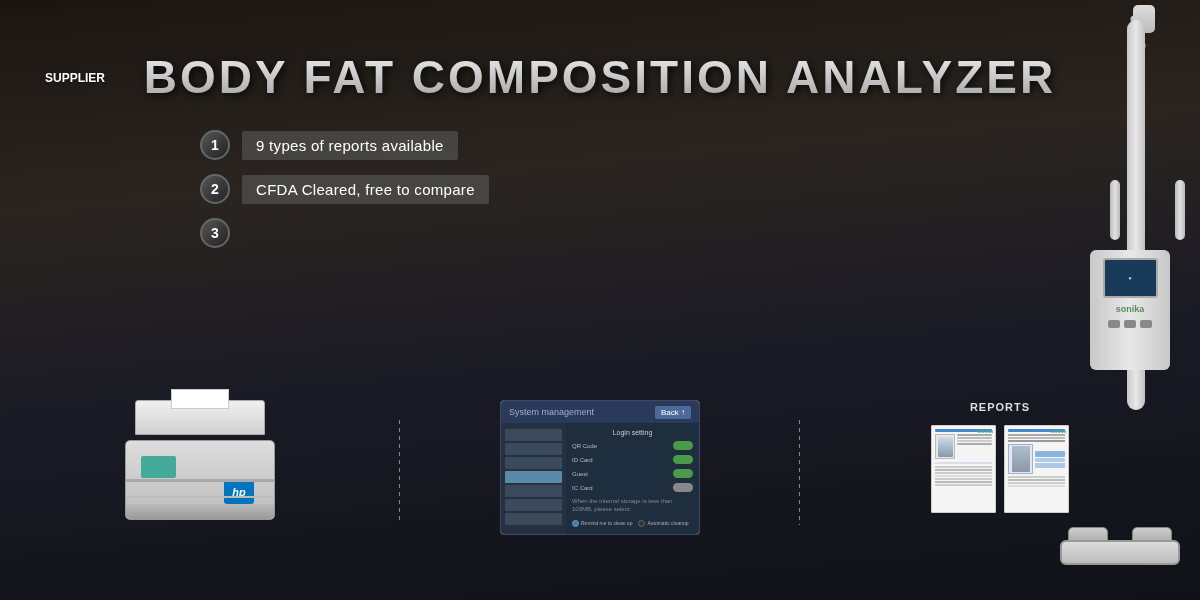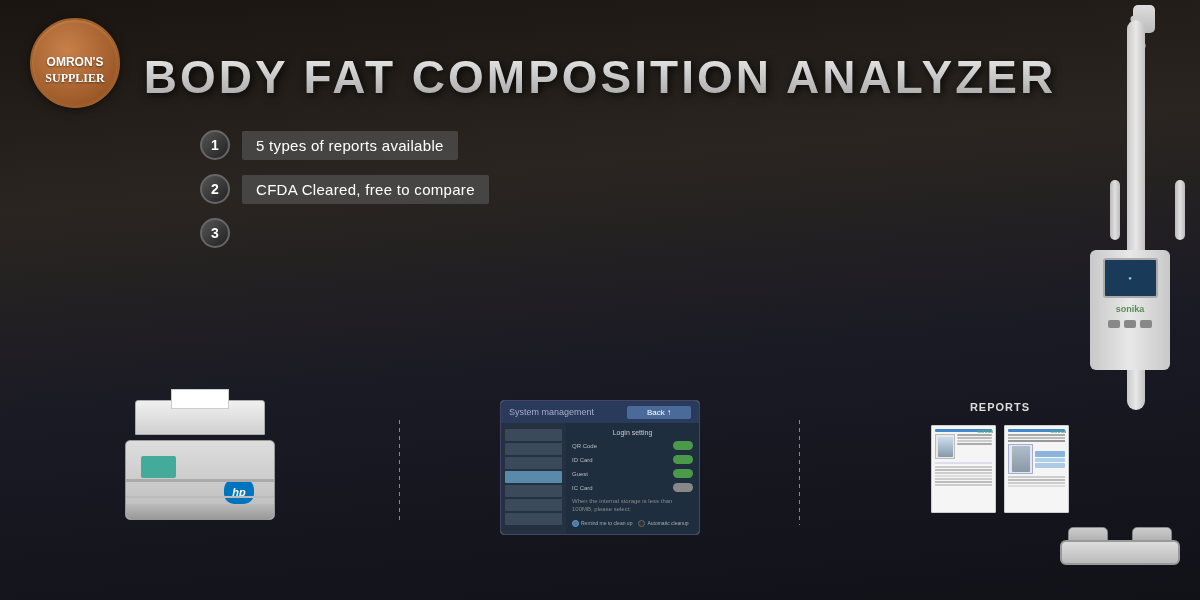--- a/index.html
+++ b/index.html
@@ -209,21 +209,21 @@
       border-radius: 2px;
     }
 
     .printer-hp-logo {
       position: absolute;
       bottom: 15px;
       right: 20px;
       width: 30px;
       height: 25px;
       background: #0074bd;
-      border-radius: 10px;
+      border-radius: 3px;
       display: flex;
       align-items: center;
       justify-content: center;
       color: #fff;
       font-size: 11px;
       font-weight: bold;
       font-style: italic;
     }
 
     
@@ -248,21 +248,21 @@
 
     .interface-header-title {
       color: #aac;
       font-size: 9px;
     }
 
     .interface-back-btn {
       background: #4a6a9a;
       color: #fff;
       font-size: 8px;
-      padding: 2px 20px;
+      padding: 2px 6px;
       border-radius: 2px;
     }
 
     .interface-body {
       display: flex;
       height: calc(100% - 22px);
     }
 
     .interface-sidebar {
       width: 65px;
@@ -531,35 +531,32 @@
     }
 
   </style>
 </head>
 <body>
 
 <div class="content">
 
   <div class="bg-people"></div>
 
-  <div class="omron-badge">
-    <span>OMRON'S</span>
-  </div>
-
-  <div style="position:absolute;top:68px;left:30px;width:90px;text-align:center;z-index:3;font-family:Liberation Serif, serif;">
+
+  <div style="position:absolute;top:68px;left:30px;width:90px;text-align:center;z-index:3;">
     <span style="color:#fff;font-size:12px;font-weight:bold;text-shadow:0 1px 2px rgba(0,0,0,0.5);">SUPPLIER</span>
   </div>
 
   <div class="main-title">BODY FAT COMPOSITION ANALYZER</div>
 
   <div class="features">
 
     <div class="feature-item">
       <div class="feature-number">1</div>
-      <div class="feature-text">5 types of reports available</div>
+      <div class="feature-text">9 types of reports available</div>
     </div>
 
     <div class="feature-item">
       <div class="feature-number">2</div>
       <div class="feature-text">CFDA Cleared, free to compare</div>
     </div>
 
     <div class="feature-item">
       <div class="feature-number">3</div>
     </div>

